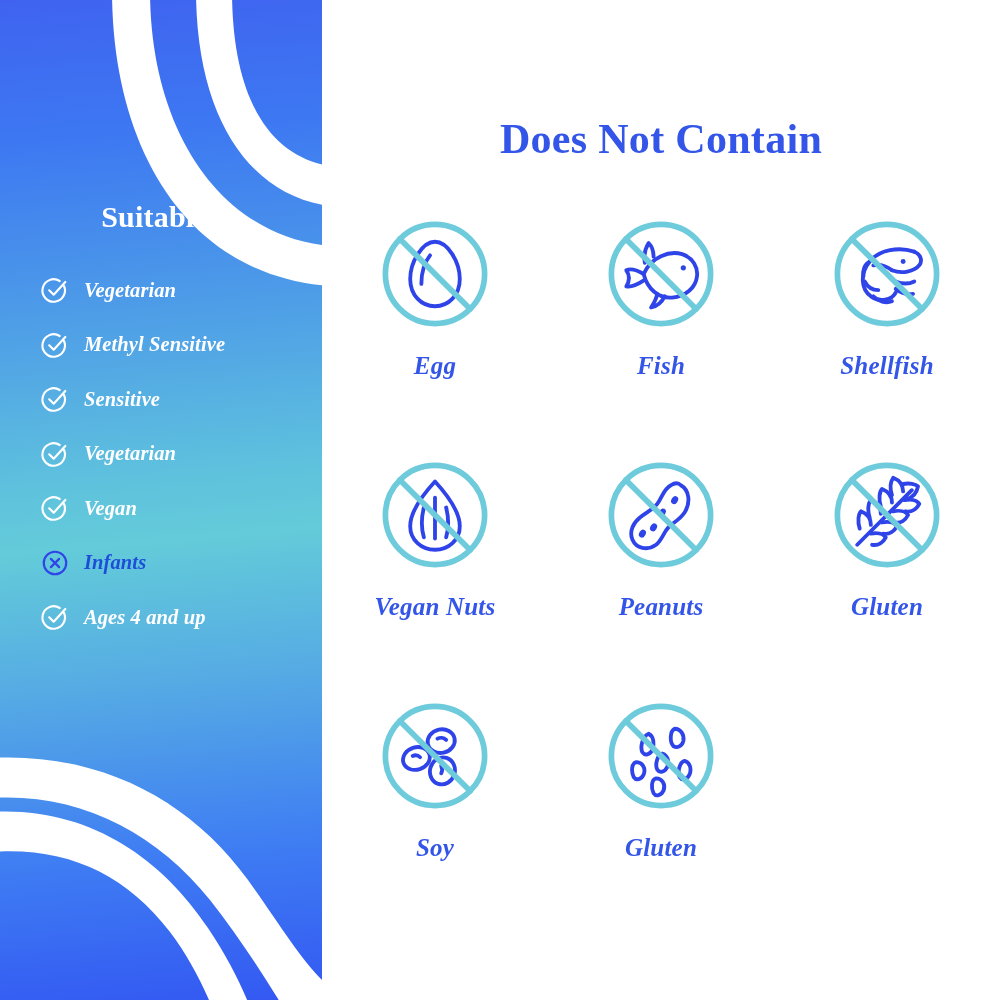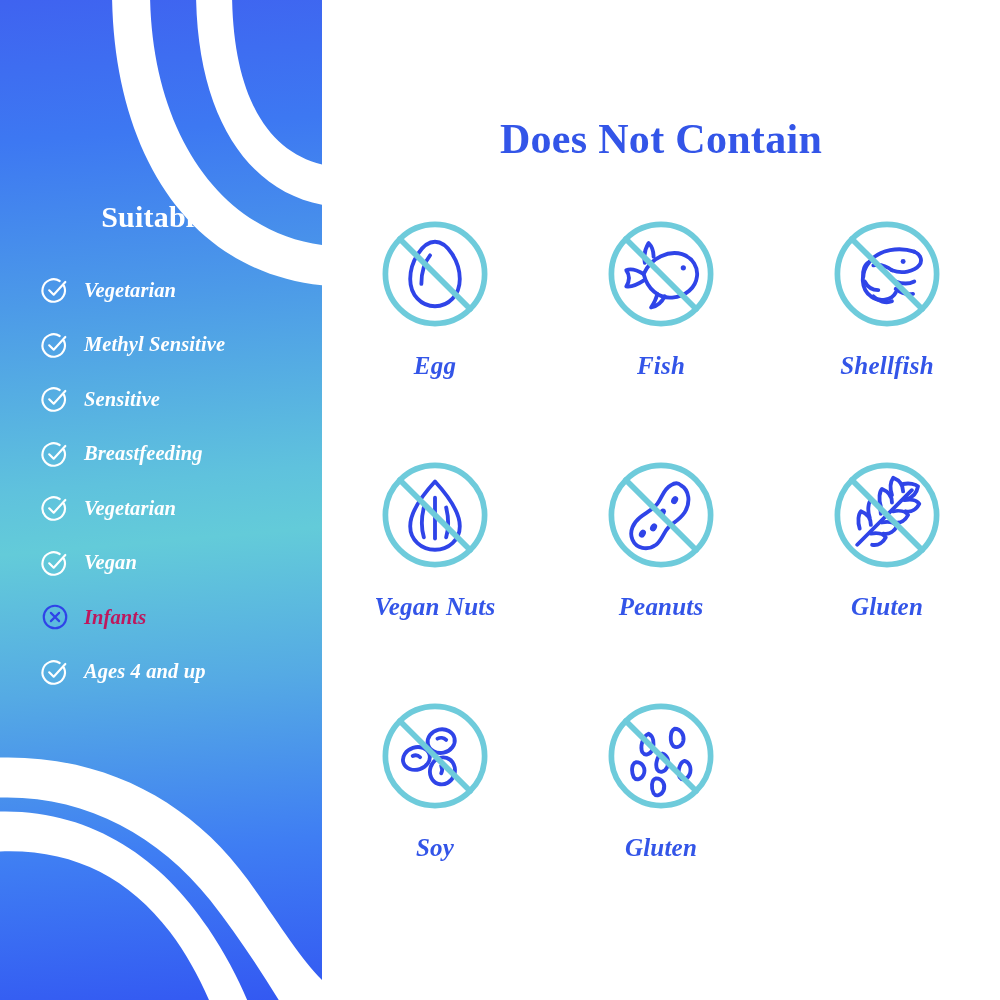--- a/index.html
+++ b/index.html
@@ -88,21 +88,21 @@
   .suit-label {
     font-family: "Liberation Serif", serif;
     font-style: italic;
     font-weight: bold;
     font-size: 20.5px;
     color: #ffffff;
     white-space: nowrap;
     letter-spacing: .1px;
   }
   .suit-item.excluded .suit-label {
-    color: #be185d;
+    color: #1d4ed8;
   }
 
   
   #main {
     position: absolute;
     left: 322px;
     top: 0;
     width: 678px;
     height: 704px;
     padding-left: 20px;
@@ -190,27 +190,20 @@
         </div>
 
         <div class="suit-item">
           <svg class="suit-icon" viewBox="0 0 32 32">
             <path d="M25.5 11.5 A12 12 0 1 1 21 6.4" fill="none" stroke="#ffffff" stroke-width="2.3" stroke-linecap="round"></path>
             <path d="M9.8 16.3 L14.6 21 L27 7.4" fill="none" stroke="#ffffff" stroke-width="2.3" stroke-linecap="round" stroke-linejoin="round"></path>
           </svg>
           <span class="suit-label">Sensitive</span>
         </div>
 
-        <div class="suit-item">
-          <svg class="suit-icon" viewBox="0 0 32 32">
-            <path d="M25.5 11.5 A12 12 0 1 1 21 6.4" fill="none" stroke="#ffffff" stroke-width="2.3" stroke-linecap="round"></path>
-            <path d="M9.8 16.3 L14.6 21 L27 7.4" fill="none" stroke="#ffffff" stroke-width="2.3" stroke-linecap="round" stroke-linejoin="round"></path>
-          </svg>
-          <span class="suit-label">Breastfeeding</span>
-        </div>
 
         <div class="suit-item">
           <svg class="suit-icon" viewBox="0 0 32 32">
             <path d="M25.5 11.5 A12 12 0 1 1 21 6.4" fill="none" stroke="#ffffff" stroke-width="2.3" stroke-linecap="round"></path>
             <path d="M9.8 16.3 L14.6 21 L27 7.4" fill="none" stroke="#ffffff" stroke-width="2.3" stroke-linecap="round" stroke-linejoin="round"></path>
           </svg>
           <span class="suit-label">Vegetarian</span>
         </div>
 
         <div class="suit-item">

